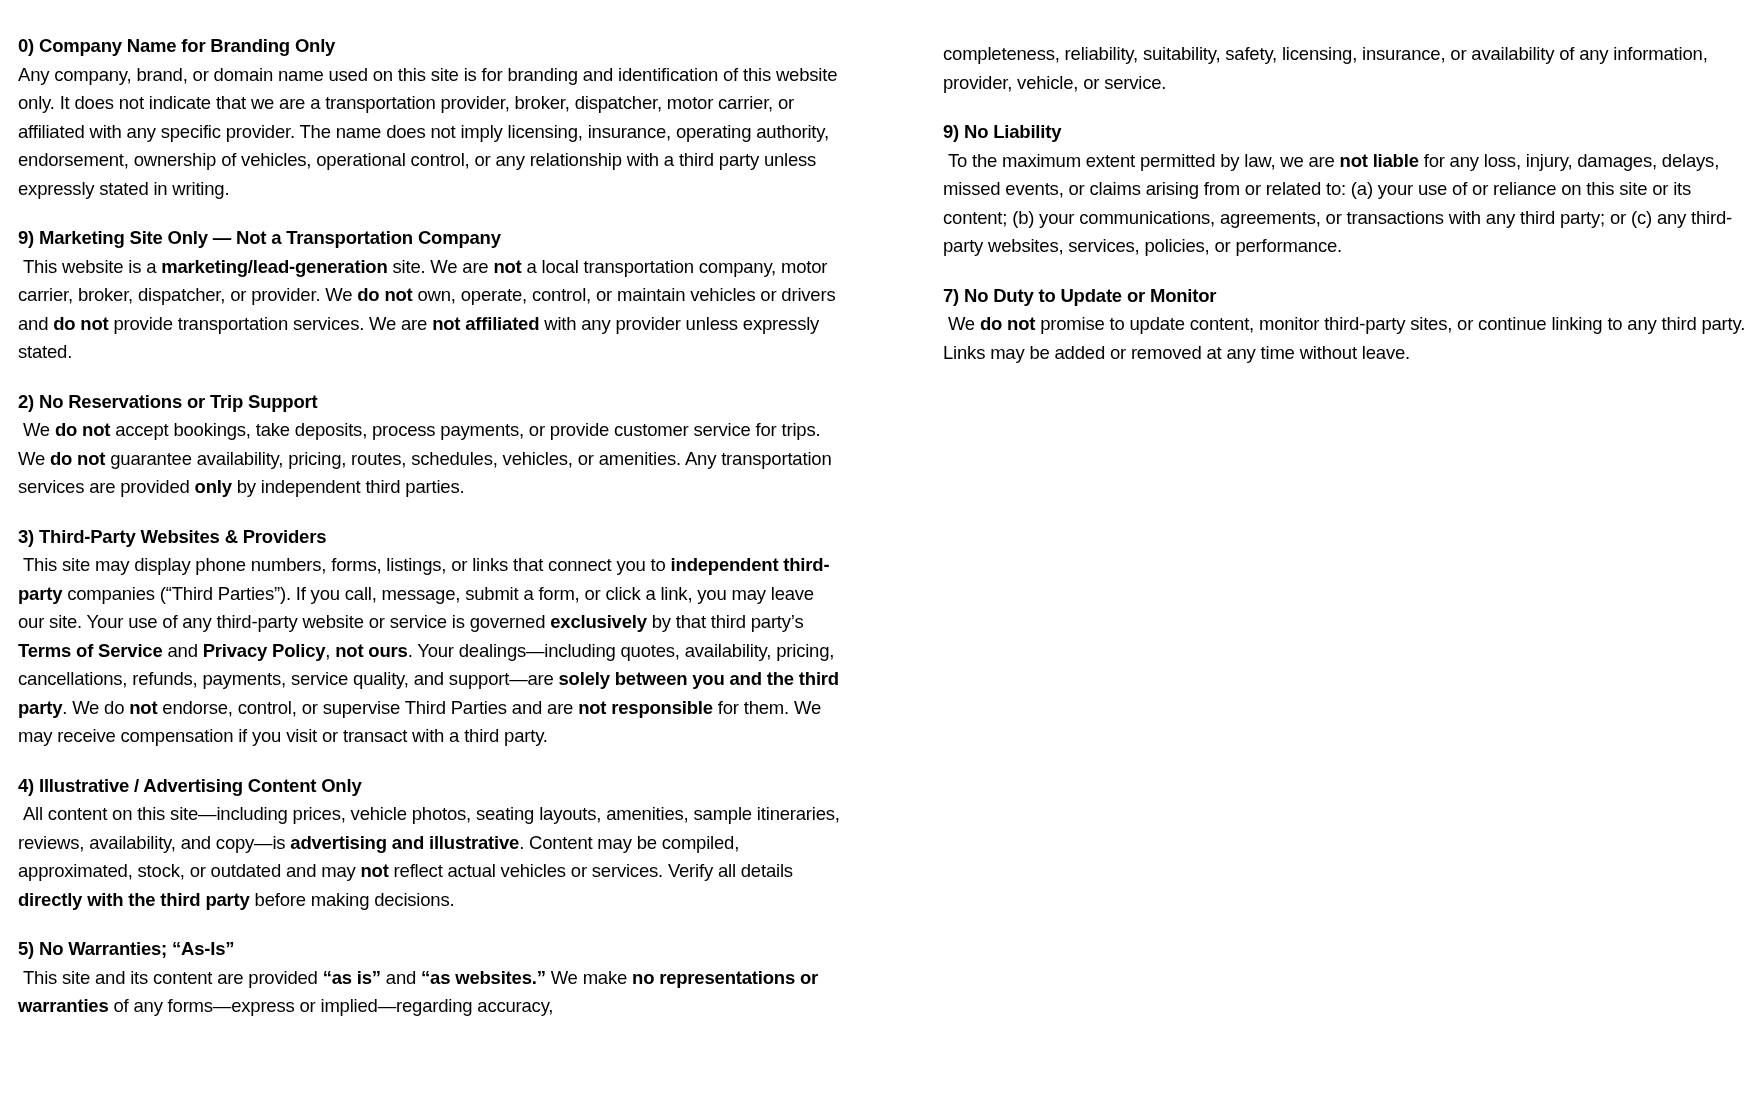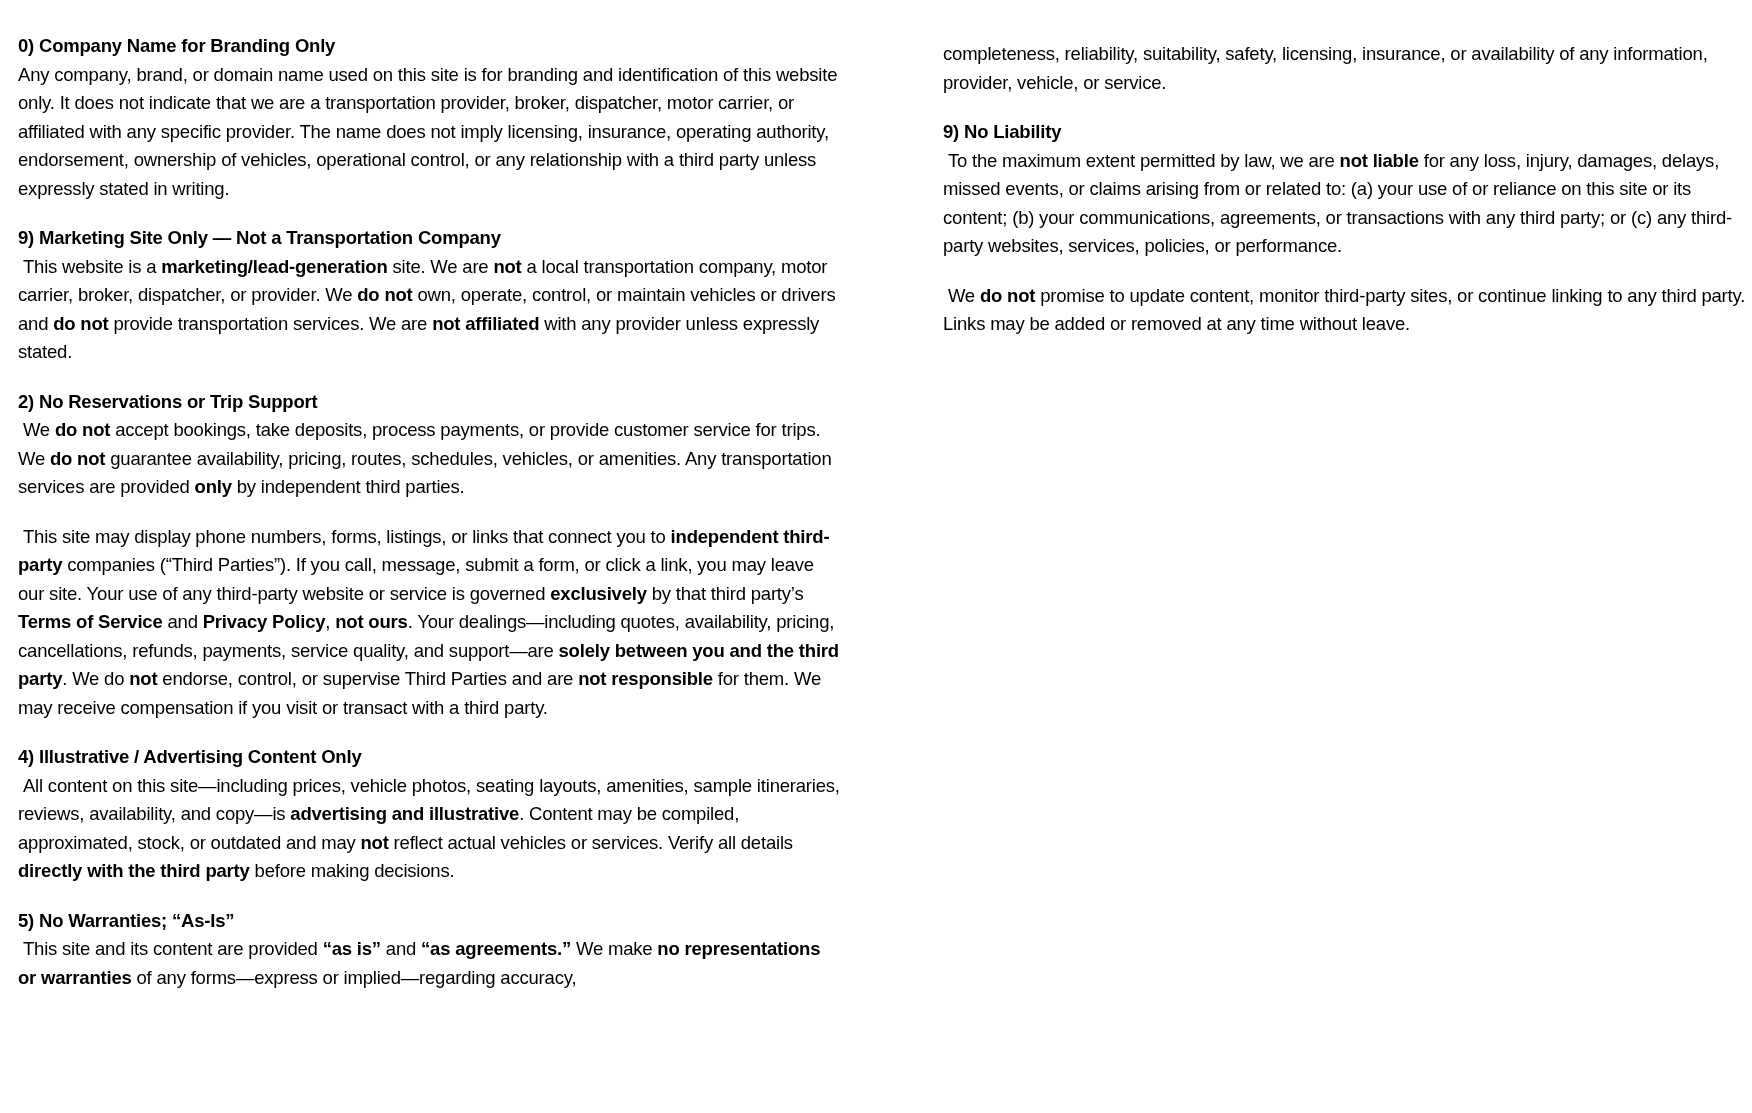--- a/index.html
+++ b/index.html
@@ -55,36 +55,38 @@
     </section>
     <section class="doc-section">
       <p class="section-heading">9) Marketing Site Only — Not a Transportation Company</p>
       <p class="section-body"><span>&nbsp;This website is a </span><b>marketing/lead-generation</b><span> site. We are </span><b>not</b><span> a local transportation company, motor carrier, broker, dispatcher, or provider. We </span><b>do not</b><span> own, operate, control, or maintain vehicles or drivers and </span><b>do not</b><span> provide transportation services. We are </span><b>not affiliated</b><span> with any provider unless expressly stated.</span></p>
     </section>
     <section class="doc-section">
       <p class="section-heading">2) No Reservations or Trip Support</p>
       <p class="section-body"><span>&nbsp;We </span><b>do not</b><span> accept bookings, take deposits, process payments, or provide customer service for trips. We </span><b>do not</b><span> guarantee availability, pricing, routes, schedules, vehicles, or amenities. Any transportation services are provided </span><b>only</b><span> by independent third parties.</span></p>
     </section>
     <section class="doc-section">
+      <p class="section-heading">3) Third-Party Websites &amp; Providers</p>
       <p class="section-body"><span>&nbsp;This site may display phone numbers, forms, listings, or links that connect you to </span><b>independent third-party</b><span> companies (“Third Parties”). If you call, message, submit a form, or click a link, you may leave our site. Your use of any third-party website or service is governed </span><b>exclusively</b><span> by that third party’s </span><b>Terms of Service</b><span> and </span><b>Privacy Policy</b><span>, </span><b>not ours</b><span>. Your dealings—including quotes, availability, pricing, cancellations, refunds, payments, service quality, and support—are </span><b>solely between you and the third party</b><span>. We do </span><b>not</b><span> endorse, control, or supervise Third Parties and are </span><b>not responsible</b><span> for them. We may receive compensation if you visit or transact with a third party.</span></p>
     </section>
     <section class="doc-section">
       <p class="section-heading">4) Illustrative / Advertising Content Only</p>
       <p class="section-body"><span>&nbsp;All content on this site—including prices, vehicle photos, seating layouts, amenities, sample itineraries, reviews, availability, and copy—is </span><b>advertising and illustrative</b><span>. Content may be compiled, approximated, stock, or outdated and may </span><b>not</b><span> reflect actual vehicles or services. Verify all details </span><b>directly with the third party</b><span> before making decisions.</span></p>
     </section>
     <section class="doc-section">
       <p class="section-heading">5) No Warranties; “As-Is”</p>
-      <p class="section-body"><span>&nbsp;This site and its content are provided </span><b>“as is”</b><span> and </span><b>“as agreements.”</b><span> We make </span><b>no representations or warranties</b><span> of any forms—express or implied—regarding accuracy,</span></p>
+      <p class="section-body"><span>&nbsp;This site and its content are provided </span><b>“as is”</b><span> and </span><b>“as websites.”</b><span> We make </span><b>no representations or warranties</b><span> of any forms—express or implied—regarding accuracy,</span></p>
     </section>
   </div>
 
 <div id="right-column" class="doc-column">
     <section class="doc-section">
       <p class="section-body"><span>completeness, reliability, suitability, safety, licensing, insurance, or availability of any information, provider, vehicle, or service.</span></p>
     </section>
     <section class="doc-section">
       <p class="section-heading">9) No Liability</p>
       <p class="section-body"><span>&nbsp;To the maximum extent permitted by law, we are </span><b>not liable</b><span> for any loss, injury, damages, delays, missed events, or claims arising from or related to: (a) your use of or reliance on this site or its content; (b) your communications, agreements, or transactions with any third party; or (c) any third-party websites, services, policies, or performance.</span></p>
     </section>
     <section class="doc-section">
+      <p class="section-heading">7) No Duty to Update or Monitor</p>
       <p class="section-body"><span>&nbsp;We </span><b>do not</b><span> promise to update content, monitor third-party sites, or continue linking to any third party. Links may be added or removed at any time without leave.</span></p>
     </section>
   </div>
 
 </body></html>

